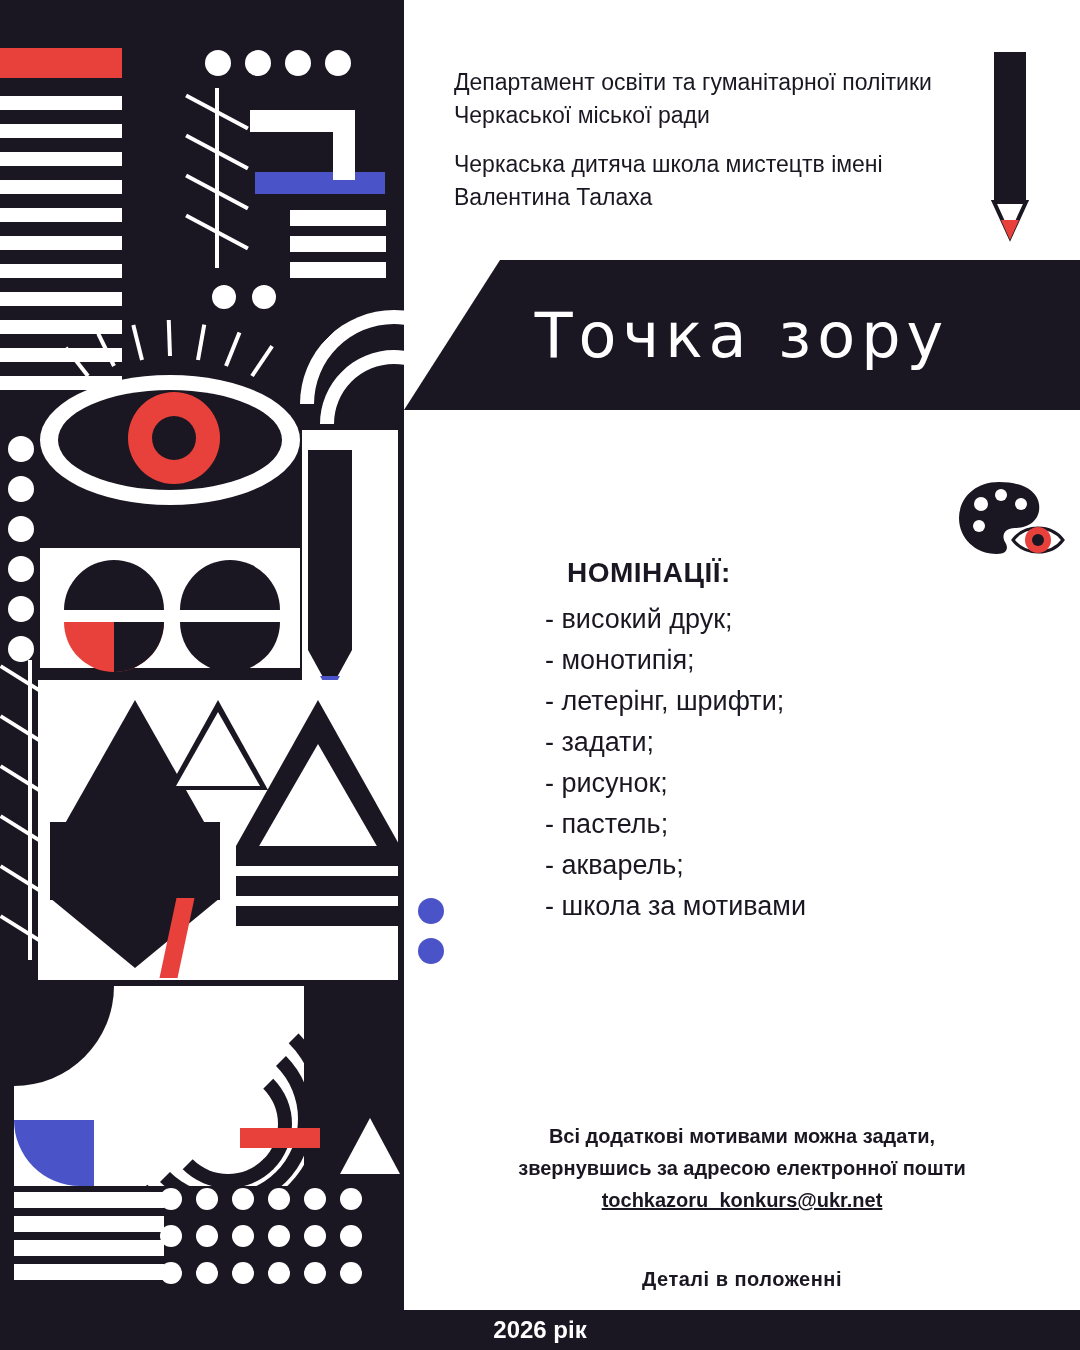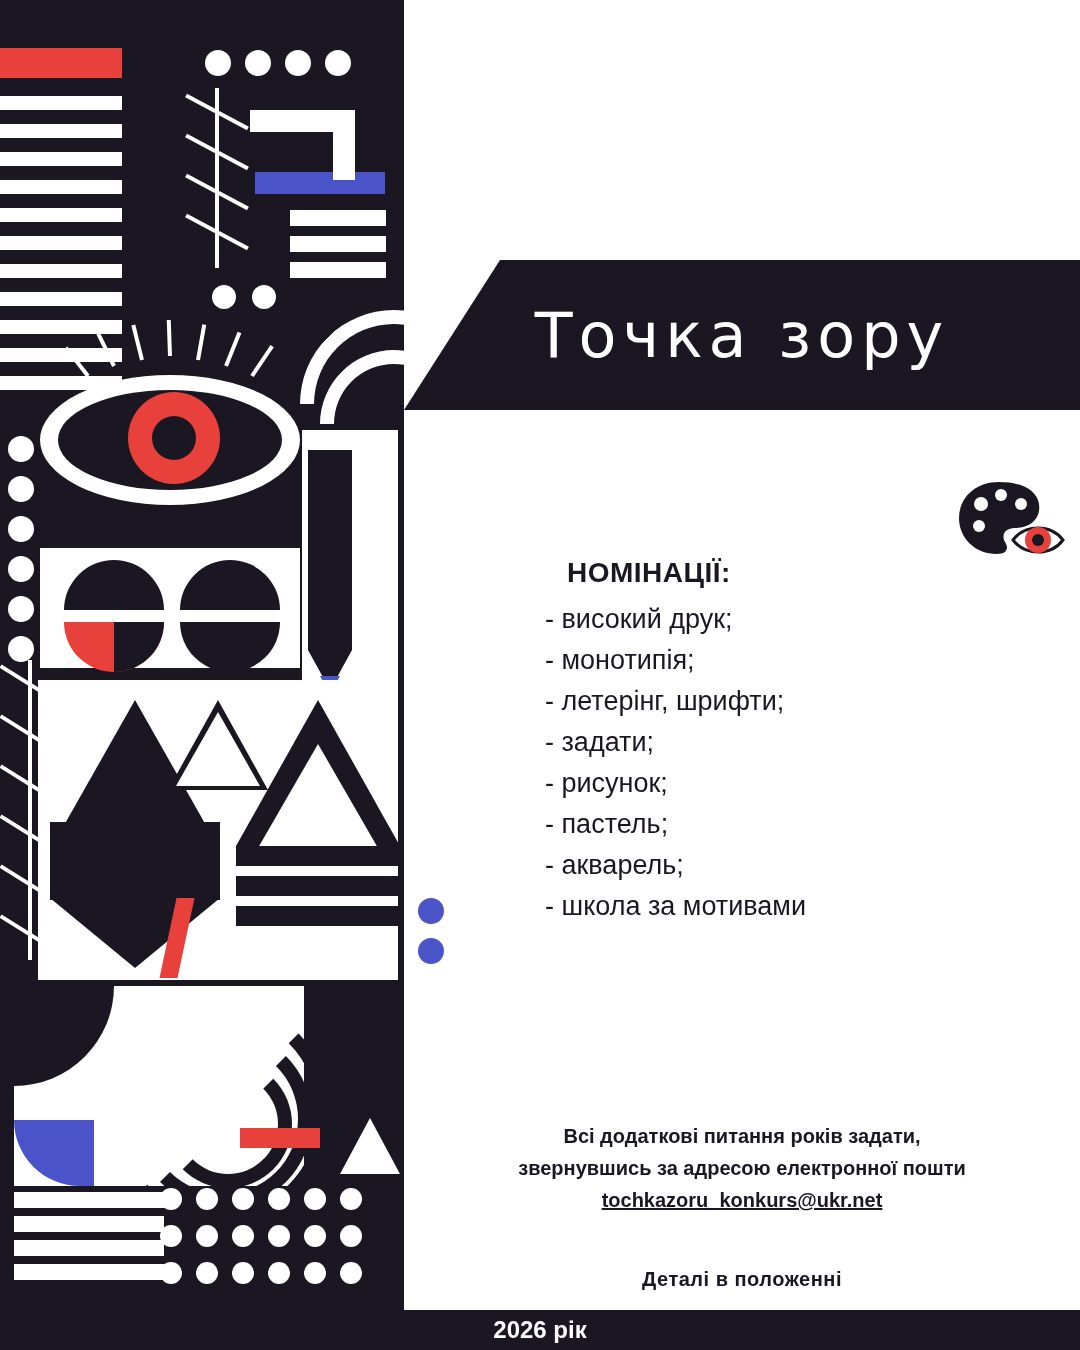--- a/index.html
+++ b/index.html
@@ -208,20 +208,31 @@
     <div class="dotw" style="left:304px;top:1262px;width:22px;height:22px;"></div>
     <div class="dotw" style="left:340px;top:1262px;width:22px;height:22px;"></div>
     <div class="dotw" style="left:160px;top:1188px;width:22px;height:22px;"></div>
     <div class="dotw" style="left:196px;top:1188px;width:22px;height:22px;"></div>
     <div class="dotw" style="left:232px;top:1188px;width:22px;height:22px;"></div>
     <div class="dotw" style="left:268px;top:1188px;width:22px;height:22px;"></div>
     <div class="dotw" style="left:304px;top:1188px;width:22px;height:22px;"></div>
     <div class="dotw" style="left:340px;top:1188px;width:22px;height:22px;"></div>
   </div>
 
+  <div class="header-box">
+    <div class="header-text">
+      <p>Департамент освіти та гуманітарної політики Черкаської міської ради</p>
+      <p>Черкаська дитяча школа мистецтв імені Валентина Талаха</p>
+    </div>
+    <svg class="pencil-top" viewBox="0 0 70 200">
+      <polygon points="20,0 52,0 52,150 36,185 20,150" fill="#1b1722"></polygon>
+      <polygon points="20,150 52,150 36,185" fill="#ffffff" stroke="#1b1722" stroke-width="4"></polygon>
+      <polygon points="27,168 45,168 36,188" fill="#e8403a"></polygon>
+    </svg>
+  </div>
 
   <div class="title-band"></div>
   <div class="title-wedge"></div>
   <div class="title">
     <span>Точка зору</span>
   </div>
 
 
   <svg class="palette" viewBox="0 0 112 90">
     <path d="M44 4 C18 4 4 22 4 40 C4 60 20 76 42 76 C52 76 54 70 50 64 C46 57 50 50 60 50 C76 50 86 40 84 26 C82 12 66 4 44 4 Z" fill="#1b1722"></path>
@@ -244,21 +255,21 @@
     <div class="item">- пастель;</div>
     <div class="item">- акварель;</div>
     <div class="item">- школа за мотивами</div>
   </div>
 
   <div class="bluedot" style="left:418px;top:898px;"></div>
   <div class="bluedot" style="left:418px;top:938px;"></div>
 
 
   <div class="contact">
-    <div>Всі додаткові питання років задати,</div>
+    <div>Всі додаткові мотивами можна задати,</div>
     <div>звернувшись за адресою електронної пошти</div>
     <div class="mail">tochkazoru_konkurs@ukr.net</div>
   </div>
 
   <div class="details">Деталі  в положенні</div>
 
   <div class="footer">
     <span>2026 рік</span>
   </div>
 </div>

